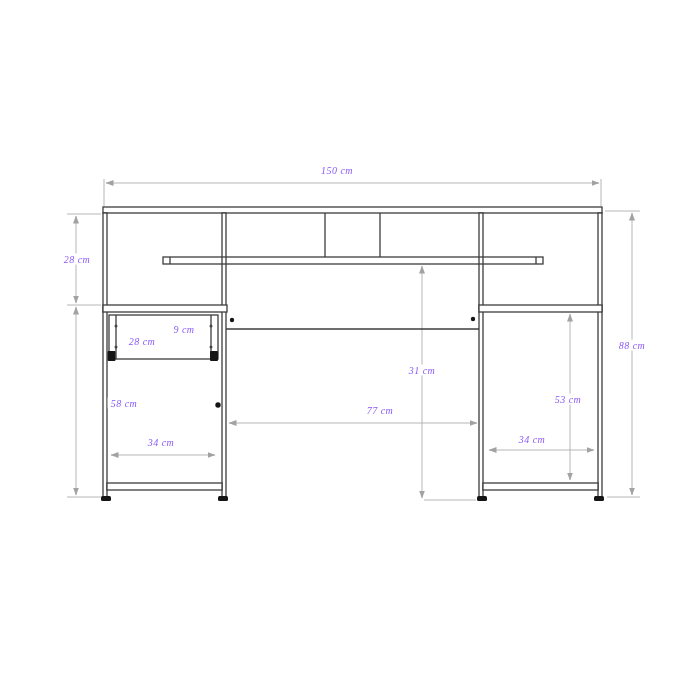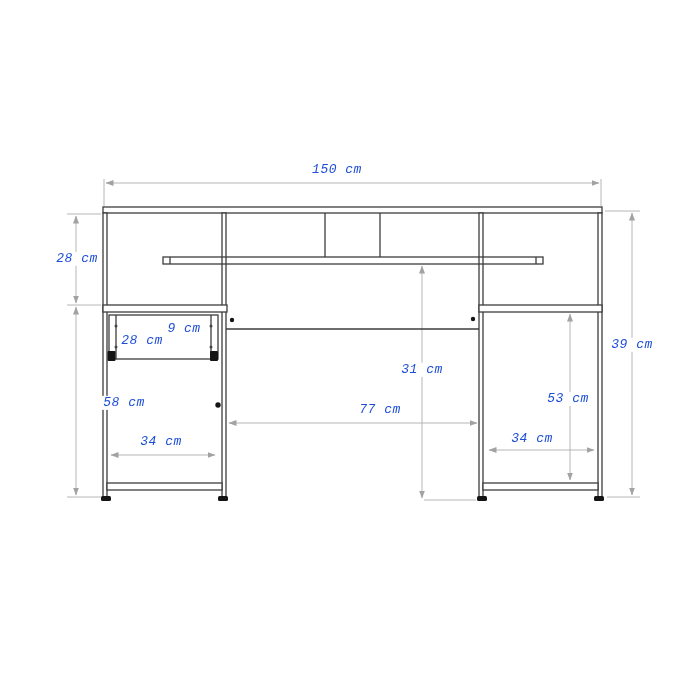--- a/index.html
+++ b/index.html
@@ -3,25 +3,25 @@
 <meta charset="utf-8">
 <style>
   html,body{margin:0;padding:0;background:#ffffff;}
   .canvas{
     position:relative;width:700px;height:700px;background:#ffffff;
     font-family:"DejaVu Sans",sans-serif;overflow:hidden;
   }
   .drawing{position:absolute;left:0;top:0;}
   .dim-label{
     position:absolute;transform:translate(-50%,-50%);
-    font-family:Liberation Mono, monospace;
+    font-family:Liberation Serif, serif;
     font-style:italic;
-    font-size:13px;
+    font-size:10px;
     letter-spacing:.5px;
-    color:#1d4ed8;
+    color:#8b5cf6;
     background:#ffffff;
     padding:0 3px;
     white-space:nowrap;
     line-height:1.1;
   }
 </style>
 </head>
 <body>
 
 <div class="canvas">
@@ -115,21 +115,21 @@
       <rect x="101" y="496" width="10" height="5" rx="1.5"></rect>
       <rect x="218" y="496" width="10" height="5" rx="1.5"></rect>
       <rect x="477" y="496" width="10" height="5" rx="1.5"></rect>
       <rect x="594" y="496" width="10" height="5" rx="1.5"></rect>
     </g>
   </svg>
 
   <span class="dim-label" style="left:337px;top:170px;">150 cm</span>
   <span class="dim-label" style="left:77px;top:259px;">28 cm</span>
   <span class="dim-label" style="left:76px;top:403px;margin-left:48px;">58 cm</span>
-  <span class="dim-label" style="left:632px;top:345px;">39 cm</span>
+  <span class="dim-label" style="left:632px;top:345px;">88 cm</span>
   <span class="dim-label" style="left:422px;top:370px;">31 cm</span>
   <span class="dim-label" style="left:357px;top:410px;margin-left:23px;">77 cm</span>
   <span class="dim-label" style="left:568px;top:399px;">53 cm</span>
   <span class="dim-label" style="left:161px;top:442px;">34 cm</span>
   <span class="dim-label" style="left:532px;top:439px;">34 cm</span>
   <span class="dim-label" style="left:142px;top:341px;">28 cm</span>
   <span class="dim-label" style="left:184px;top:329px;">9 cm</span>
 
 </div>
 

